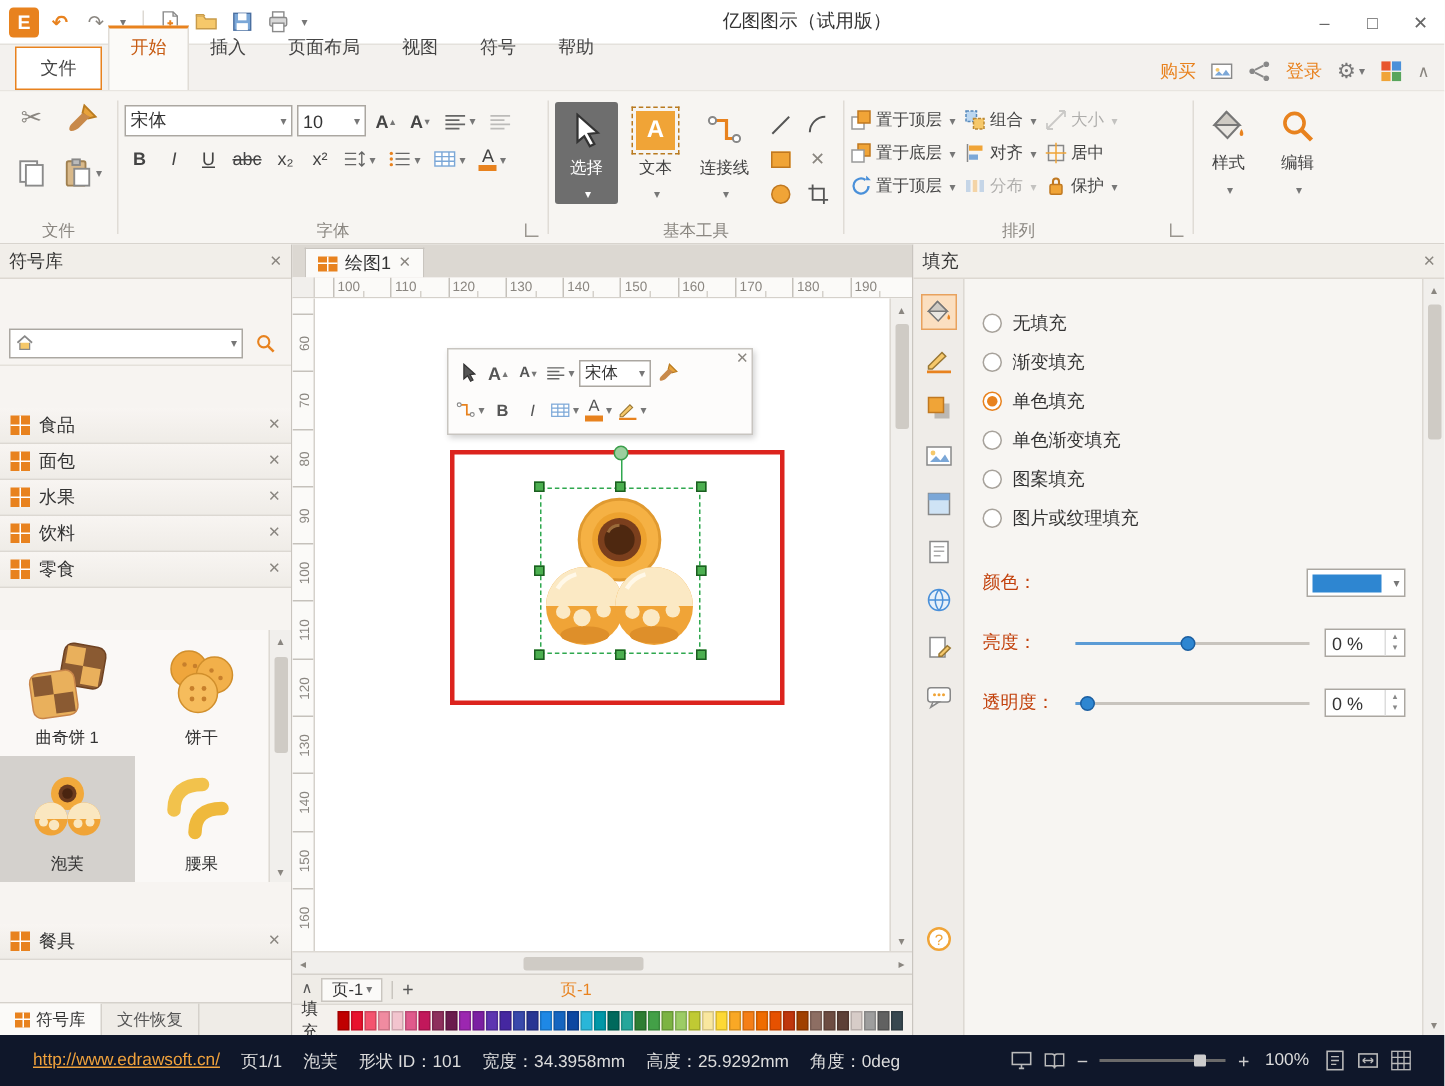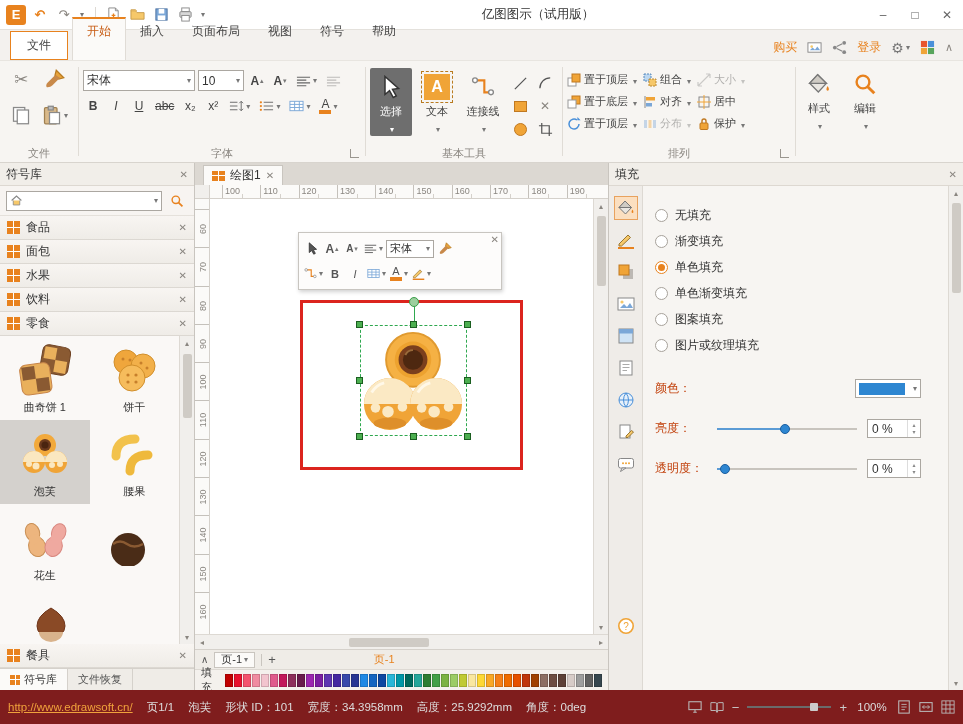--- a/index.html
+++ b/index.html
@@ -93,21 +93,21 @@
   .arr-col { display:flex; flex-direction:column; gap:5px; }
   .arr-item { display:flex; align-items:center; gap:3px; cursor:pointer; font-size:11px; color:#444; height:17px; }
   .arr-item svg { width:14px; height:14px; }
   .g-style,.g-edit { width:46px; }
   .bigbtn .ico svg { width:24px; height:24px; }
 
   
   .main { position:absolute; top:163px; left:0; width:963px; height:527px; display:flex; background:#f4f1ed; }
 
   
-  .left-panel { width:195px; border-right:1px solid #c9c5bf; display:flex; flex-direction:column; background:#f7f4f1; }
+  .left-panel { width:195px; border-right:1px solid #c9c5bf; display:flex; flex-direction:column; background:#f7f4f1;gap:28px; }
   .panel-header { height:23px; background:#f1eee9; border-bottom:1px solid #ddd8d1;
     display:flex; align-items:center; padding:0 6px; }
   .panel-header .t { flex:1; color:#333; }
   .search-row { height:30px; display:flex; align-items:center; gap:4px; padding:0 6px; border-bottom:1px solid #e5e1db; }
   .home-combo { flex:1; height:20px; justify-content:space-between; }
   .home-combo svg { width:13px; height:13px; }
   .searchbtn { width:22px; height:20px; display:flex; align-items:center; justify-content:center; cursor:pointer; }
   .searchbtn svg { width:14px; height:14px; }
   .cat-row { height:24px; display:flex; align-items:center; gap:6px; padding:0 7px;
     background:linear-gradient(#f8f5f2,#efece7); border-bottom:1px solid #dcd8d2; cursor:pointer; }
@@ -195,21 +195,21 @@
   .right-panel { width:355px; border-left:1px solid #c9c5bf; display:flex; flex-direction:column; background:#f7f5f2; }
   .rp-head { height:23px; }
   .rp-body { flex:1; position:relative; display:flex; }
   .tool-strip { width:34px; background:#efece8; border-right:1px solid #ddd9d3; display:flex;
     flex-direction:column; align-items:center; gap:8px; padding-top:10px; }
   .tool { width:24px; height:24px; display:flex; align-items:center; justify-content:center;
     cursor:pointer; border:1px solid transparent; }
   .tool svg { width:18px; height:18px; }
   .tool.active { background:#fbdfc0; border-color:#e8a25e; }
   .tool-help { margin-top:130px; }
-  .rp-content { flex:1; padding:16px 14px 16px 12px; margin-right:28px; }
+  .rp-content { flex:1; padding:16px 14px 16px 12px; margin-right:12px; }
   .fill-opt { height:26px; display:flex; align-items:center; gap:7px; cursor:pointer; }
   .radio { width:13px; height:13px; border:1px solid #a7a29b; border-radius:50%; background:#fff;
     display:flex; align-items:center; justify-content:center; }
   .fill-opt.sel .radio { border-color:#E8821E; }
   .fill-opt.sel .radio::after { content:""; width:7px; height:7px; border-radius:50%; background:#E8821E; }
   .prop-row { display:flex; align-items:center; margin-top:21px; }
   .prop-label { width:58px; color:#c2410c; }
   .color-btn { margin-left:auto; width:66px; height:19px; background:#fff; border:1px solid #aba7a1;
     display:flex; align-items:center; padding:2px 3px; cursor:pointer; justify-content:space-between; }
   .color-swatch { width:46px; height:12px; }
@@ -219,22 +219,22 @@
   .slider .handle { position:absolute; top:2px; width:10px; height:10px; border-radius:50%;
     background:#2e86d1; border:1px solid #1b5ea0; }
   .spin { width:54px; height:19px; background:#fff; border:1px solid #aba7a1; display:flex;
     align-items:center; }
   .spin .val { flex:1; padding-left:4px; }
   .spin .arrows { width:13px; height:100%; border-left:1px solid #ddd; display:flex; flex-direction:column;
     align-items:center; justify-content:center; font-size:6px; color:#888; line-height:7px; cursor:pointer; }
   .rp-scroll { border-left:1px solid #ddd9d3; }
 
   
-  .statusbar { position:absolute; bottom:0; left:0; width:963px; height:34px; background:#7f1d1d;
-    display:flex; align-items:center; gap:14px; padding:0 8px; color:#ddd; font-size:11.5px;margin-top:41px; }
+  .statusbar { position:absolute; bottom:0; left:0; width:963px; height:34px; background:#0f172a;
+    display:flex; align-items:center; gap:14px; padding:0 22px; color:#ddd; font-size:11.5px;margin-top:41px; }
   .sb-link { color:#f0a23c; text-decoration:underline; cursor:pointer; }
   .sb-right { margin-left:auto; display:flex; align-items:center; gap:8px; }
   .sb-ico svg { width:14px; height:14px; }
   .zoombtn { color:#ccc; font-size:13px; cursor:pointer; }
   .zoomslider { width:84px; height:10px; position:relative; cursor:pointer; }
   .zoomslider .ztrack { position:absolute; top:4px; left:0; right:0; height:2px; background:#6a6a6a; }
   .zoomslider .zhandle { position:absolute; top:1px; left:74%; width:8px; height:8px; background:#ccc; border-radius:1px; }
   .zoomtext { min-width:34px; text-align:center; }
 </style>
 </head>

